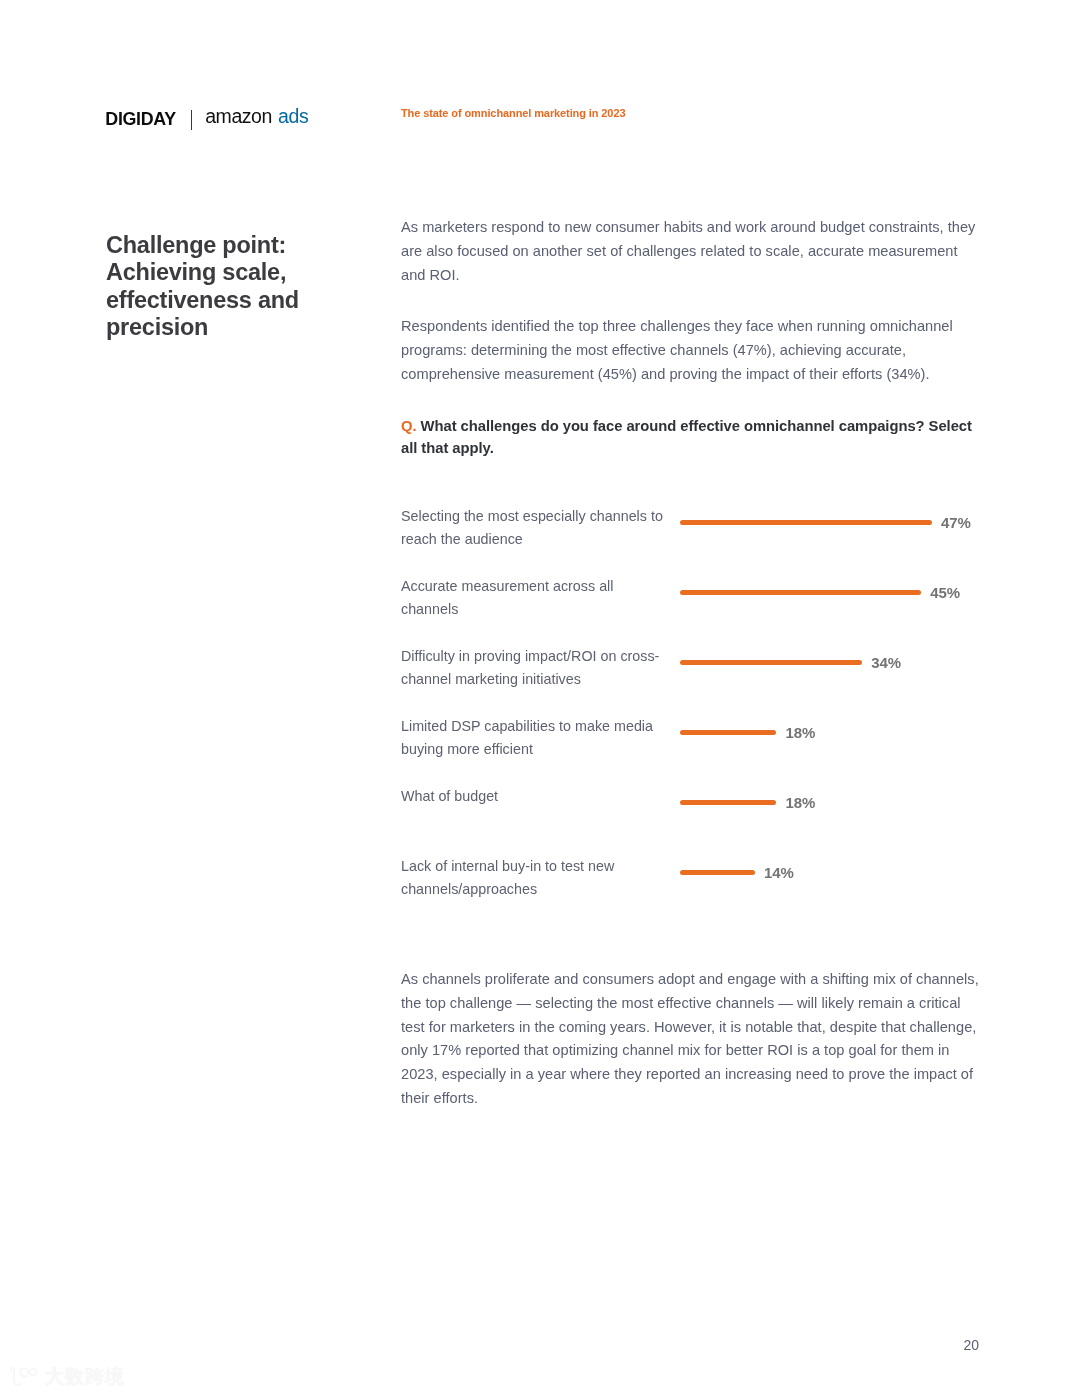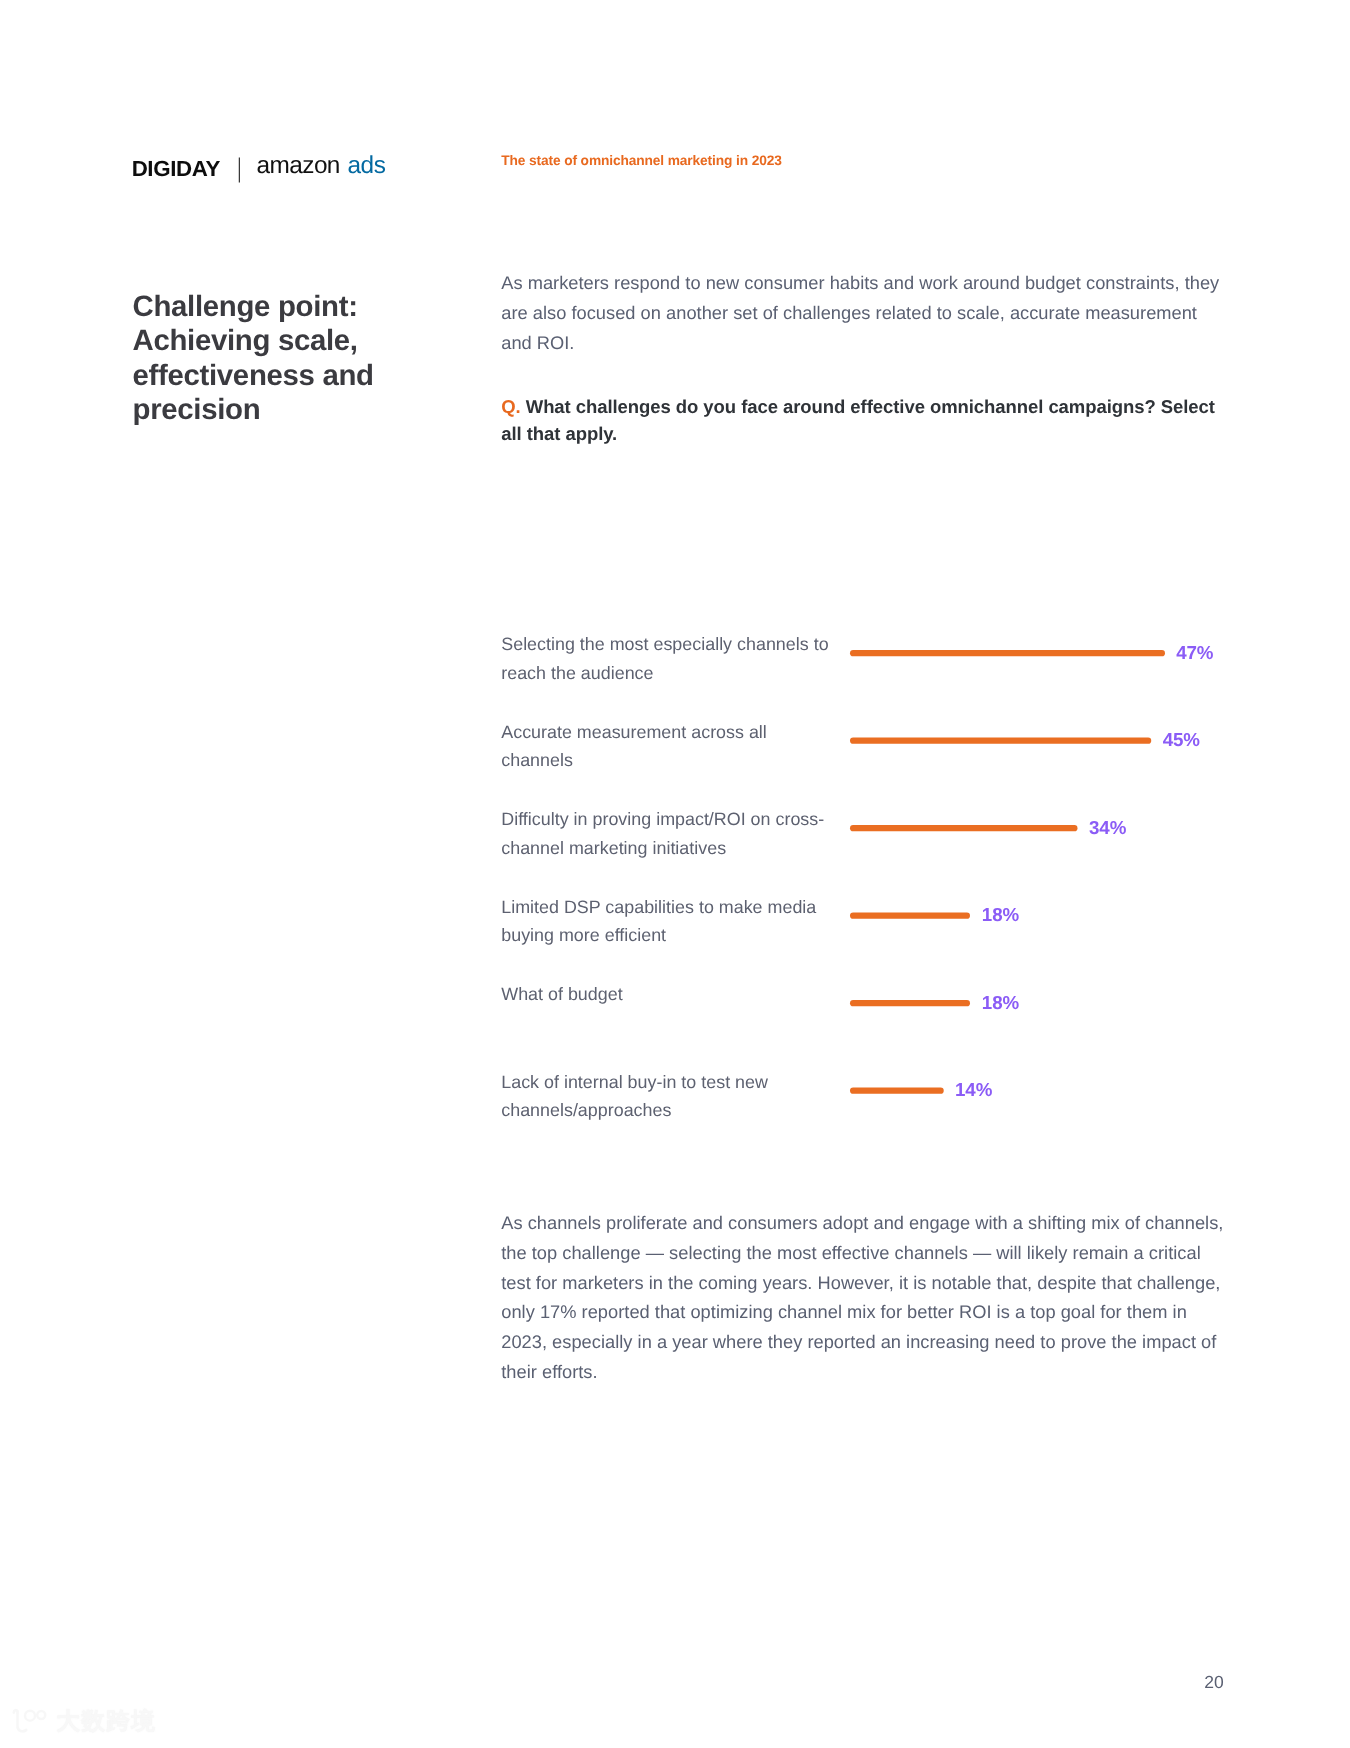--- a/index.html
+++ b/index.html
@@ -12,21 +12,21 @@
     width: 1080px;
     height: 1398px;
     position: relative;
     font-family: "Liberation Sans", "DejaVu Sans", sans-serif;
     overflow: hidden;
   }
 
   
   .header {
     position: absolute;
-    top: 119px;
+    top: 103px;
     left: 0;
     width: 1052px;
     height: 34px;
   }
   .brand-lockup {
     position: absolute;
     left: 106px;
     top: 0;
     display: flex;
     align-items: center;
@@ -158,21 +158,21 @@
   .bar {
     height: 5px;
     background: #EA6E22;
     border-radius: 3px;
     display: block;
   }
   .bar-value {
     font-family: "Liberation Sans", sans-serif;
     font-size: 15px;
     font-weight: 700;
-    color: #8b5cf6;
+    color: #737373;
     margin-left: 9px;
     white-space: nowrap;
     letter-spacing: -0.1px;
   }
 
   
   .closing {
     position: absolute;
     left: 401px;
     top: 968px;
@@ -222,20 +222,21 @@
       <span class="amazon-ads">ads</span>
     </span>
   </div>
   <div class="report-title">The state of omnichannel marketing in 2023</div>
 </div>
 
 <h1 class="section-heading">Challenge point: Achieving scale, effectiveness and precision</h1>
 
 <div class="content-col">
   <p class="body-par">As marketers respond to new consumer habits and work around budget constraints, they are also focused on another set of challenges related to scale, accurate measurement and ROI.</p>
+  <p class="body-par">Respondents identified the top three challenges they face when running omnichannel programs: determining the most effective channels (47%), achieving accurate, comprehensive measurement (45%) and proving the impact of their efforts (34%).</p>
   <p class="question">
     <span class="q-mark">Q.</span>
     <span>What challenges do you face around effective omnichannel campaigns? Select all that apply.</span>
   </p>
 </div>
 
 <div class="chart" id="chart">
     <div class="chart-row">
       <div class="row-label">Selecting the most especially channels to reach the audience</div>
       <div class="row-plot">

